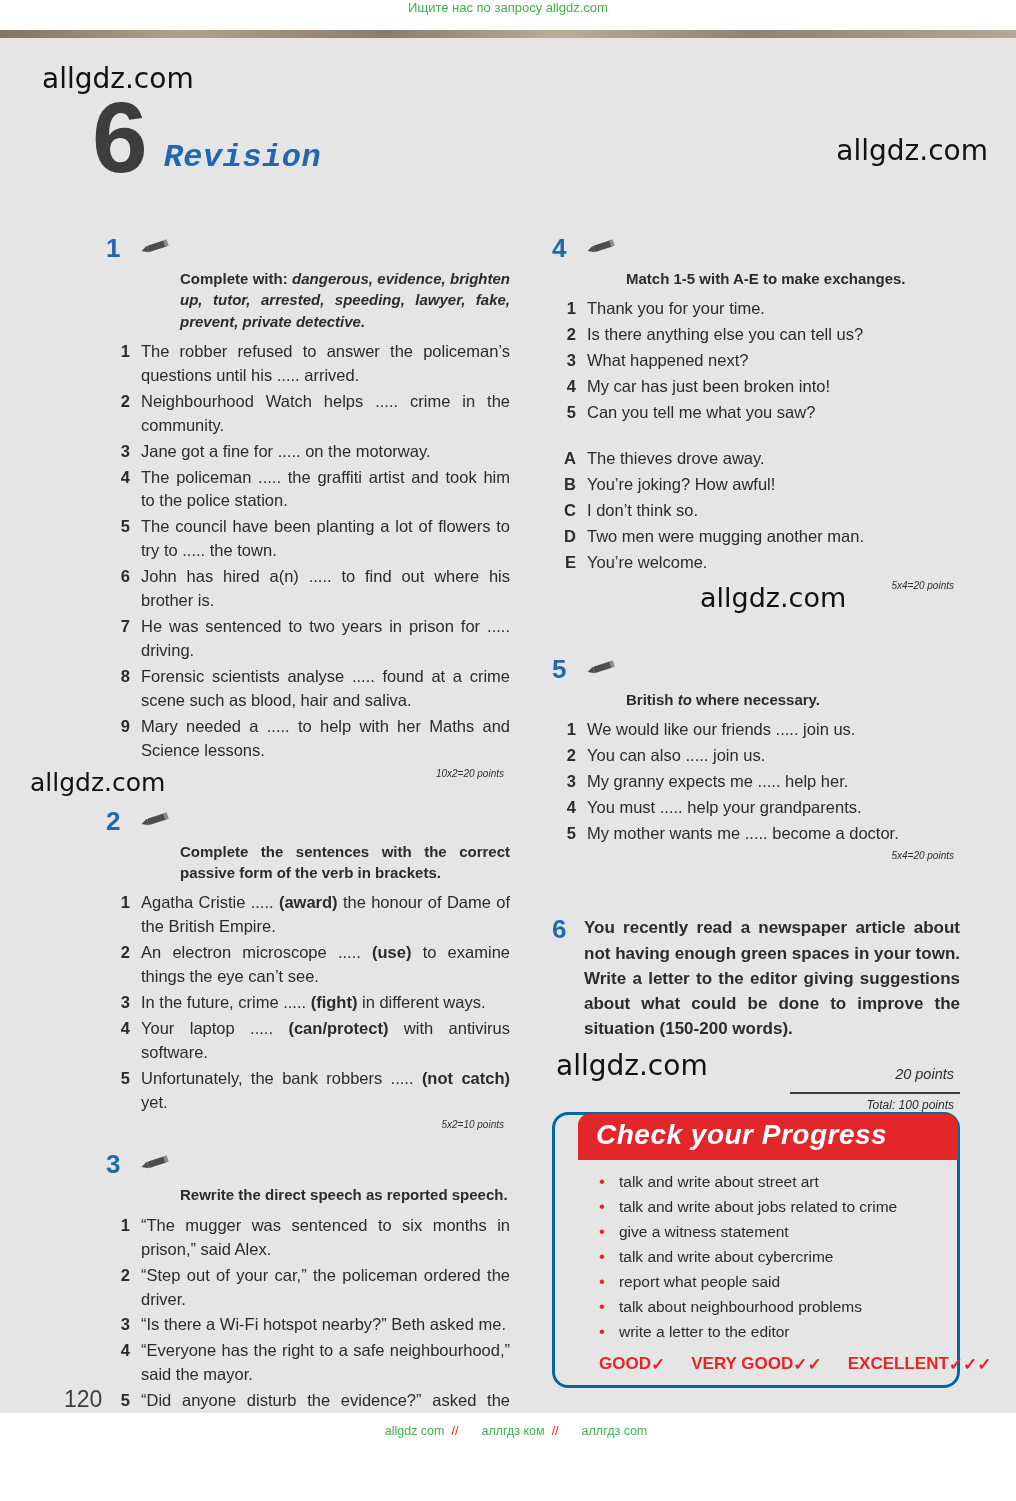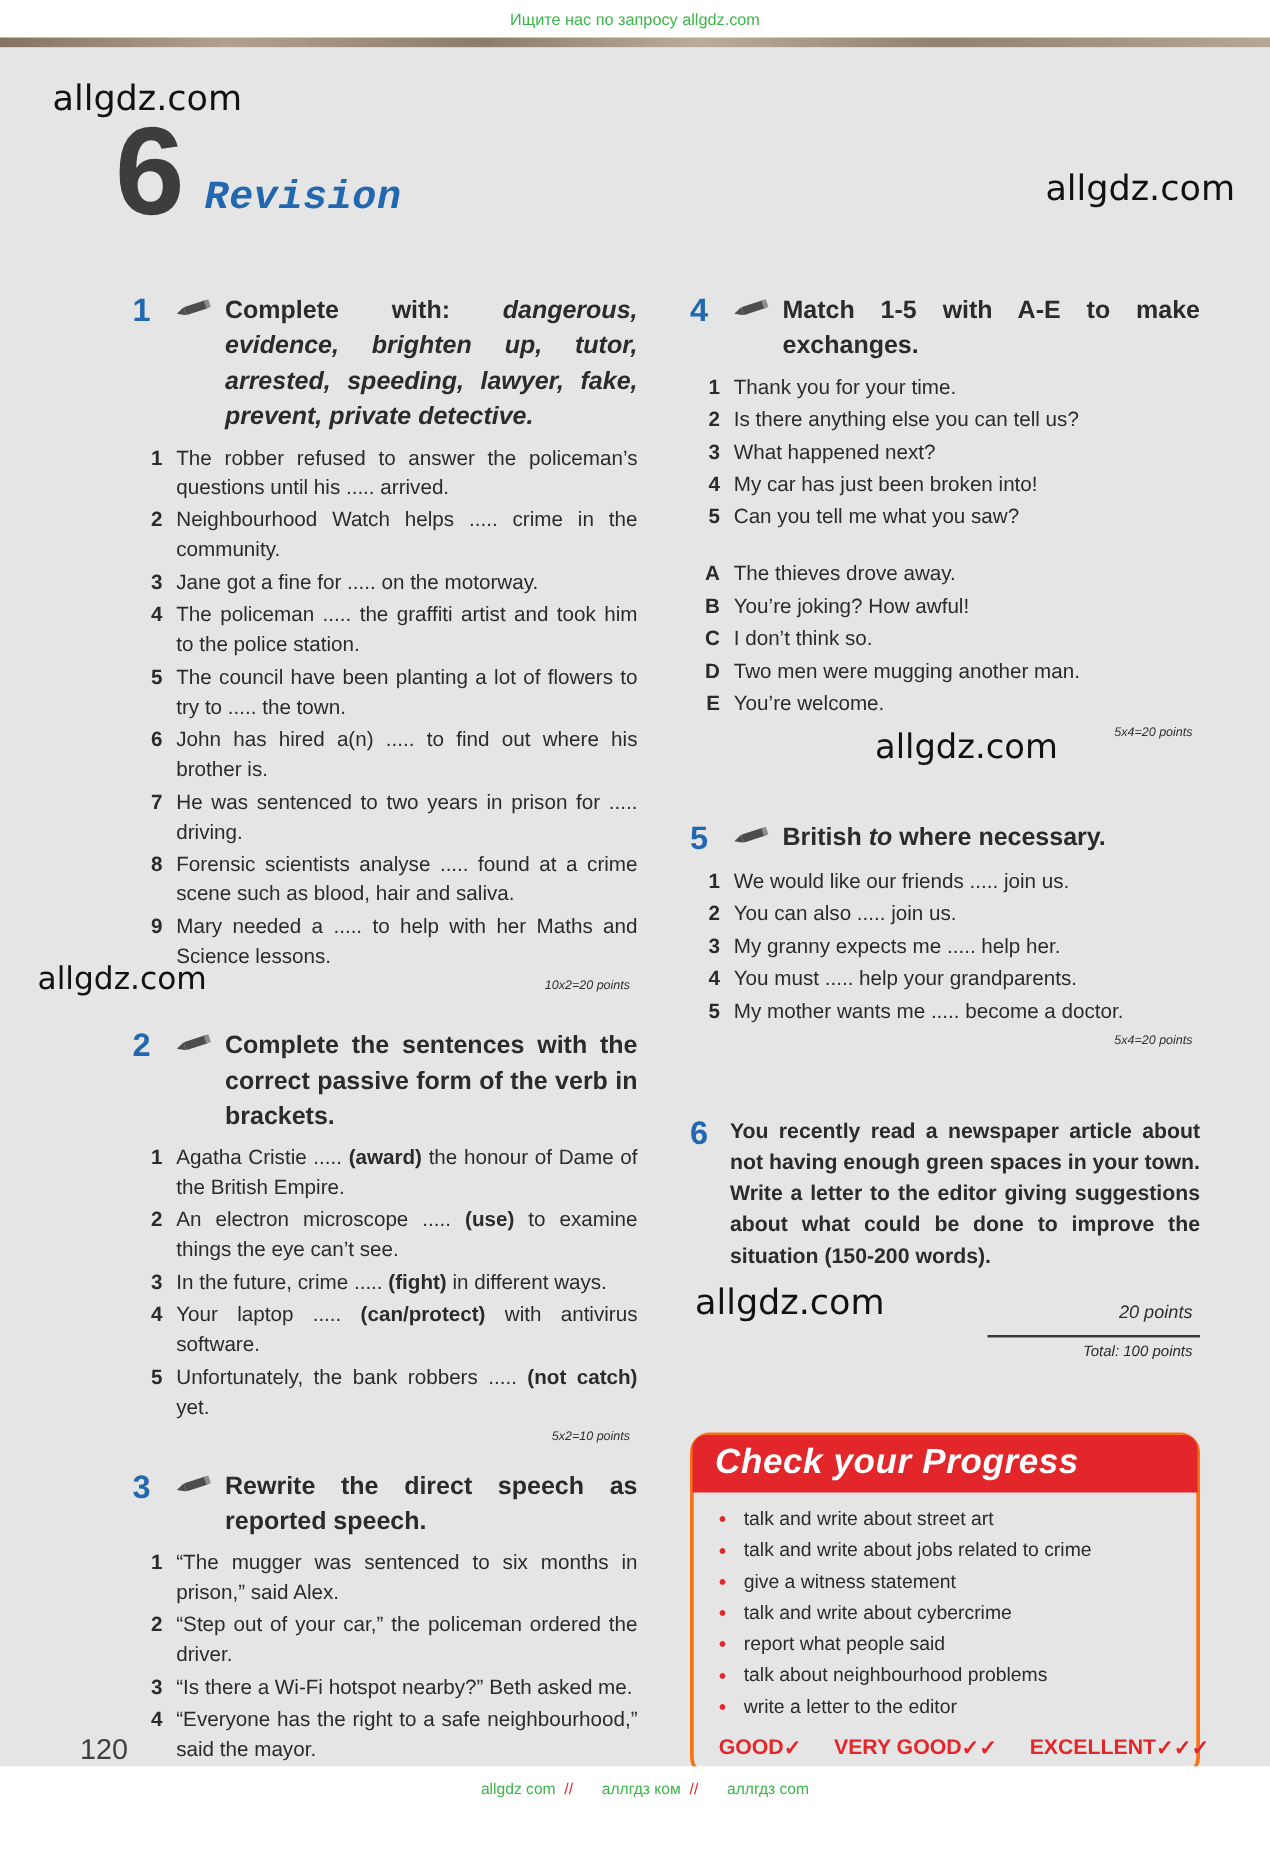--- a/index.html
+++ b/index.html
@@ -2,21 +2,21 @@
 <html><head>
 <meta charset="utf-8">
 <style>
   * { margin:0; padding:0; box-sizing:border-box; }
   body {
     width:1016px; height:1501px; overflow:hidden;
     background:#ffffff;
     font-family:"Liberation Sans", sans-serif;
     color:#2b2b2b;
   }
-  .top-banner { height:30px; display:flex; align-items:center; justify-content:center; background:#fff; }
+  .top-banner { height:30px; display:flex; justify-content:center; background:#fff; }
   .top-banner span { color:#3db54a; font-size:13px; }
   .scan-edge { height:8px; background:linear-gradient(90deg,#857261,#b3a08c 18%,#8d7c6a 38%,#bcab97 55%,#91816f 74%,#b7a693); }
   .page { position:relative; height:1375px; background:#e5e5e5; overflow:hidden; }
 
   .wm { position:absolute; color:#111; font-family:"DejaVu Sans", sans-serif; }
   .wm-topleft  { top:24px;  left:42px;  font-size:28px; }
   .wm-topright { top:96px;  right:28px; font-size:28px; }
   .wm-midleft  { top:730px; left:30px;  font-size:25px; }
   .wm-midright { top:544px; left:700px; font-size:27px; }
   .wm-bottom   { top:1378px; left:50%; transform:translateX(-50%); font-size:30px; }
@@ -25,21 +25,21 @@
   .unit-number { font-size:100px; font-weight:800; line-height:0.82; color:#3d3d3d; }
   .unit-title  { font-size:32px; font-weight:700; font-style:italic; color:#2268b0; margin-left:16px; margin-bottom:2px; letter-spacing:0.5px;font-family:Liberation Mono, monospace; }
 
   .columns { position:absolute; top:196px; left:0; right:0; display:flex; }
   .col-left  { width:404px; margin-left:106px; }
   .col-right { width:408px; margin-left:42px; }
 
   .ex-head { display:flex; align-items:flex-start; margin-bottom:8px; }
   .ex-num  { color:#2268b0; font-weight:700; font-size:26px; width:32px; flex:none; line-height:1.1; }
   .pencil  { flex:none; width:42px; margin-top:0; }
-  .ex-title { font-weight:700; font-size:20px; line-height:1.42; text-align:justify; }
+  .ex-title { font-weight:700; font-size:15px; line-height:1.42; text-align:justify;margin-top:34px; }
   .ex-title i { font-weight:700; }
 
   .item { display:flex; margin-bottom:2px; }
   .item .n { flex:none; width:24px; font-weight:700; font-size:16.5px; text-align:right; margin-right:11px; line-height:1.45; }
   .item .t { flex:1; font-size:16.5px; line-height:1.45; }
   .just .t { text-align:justify; }
   .item .t b { font-weight:700; }
 
   .points { text-align:right; font-style:italic; font-size:10px; color:#2e2e2e; margin:5px 6px 16px 0; }
 
@@ -49,21 +49,21 @@
   .gap-ans { margin-top:22px; }
   .gap-ex6 { margin-top:54px; }
 
   .ex6-head { display:flex; align-items:flex-start; }
   .ex6-text { font-weight:700; font-size:17px; line-height:1.48; text-align:justify; flex:1; }
   .ex6-row  { display:flex; justify-content:space-between; align-items:flex-end; margin-top:8px; }
   .ex6-wm   { font-size:28px; color:#111; font-family:"DejaVu Sans", sans-serif; margin-left:4px; }
   .ex6-points { font-style:italic; font-size:14.5px; font-weight:400; margin-right:6px; }
   .ex6-total  { margin:10px 0 0 auto; width:170px; border-top:2px solid #3a3a3a; text-align:right; font-style:italic; font-size:12px; padding:4px 6px 0 0; }
 
-  .progress { margin-top:58px; border:3px solid #f97316; border-radius:16px; padding-bottom:8px; }
+  .progress { border:3px solid #0369a1; border-radius:16px; padding-bottom:8px;padding-left:24px; }
   .progress-head { background:#e3262a; color:#fff; font-weight:700; font-style:italic; font-size:28px; padding:5px 18px 9px; border-radius:11px 11px 0 0; margin:-1px -1px 10px; letter-spacing:0.5px; }
   .p-item { display:flex; align-items:flex-start; padding:1px 16px 1px 20px; }
   .p-item .b { color:#e3262a; font-size:17px; line-height:1.35; margin-right:14px; flex:none; }
   .p-item .pt { font-size:15.5px; line-height:1.42; }
   .ratings { display:flex; align-items:center; color:#e3262a; font-weight:700; font-size:17px; padding:9px 14px 2px 20px; gap:26px; }
   .rating  { display:flex; gap:0; white-space:nowrap; }
 
   .page-number { position:absolute; left:64px; top:1348px; font-size:23px; color:#3f3f3f; }
 
   .footer { height:36px; background:#fff; display:flex; align-items:center; justify-content:center; gap:7px; font-size:12.5px; }

